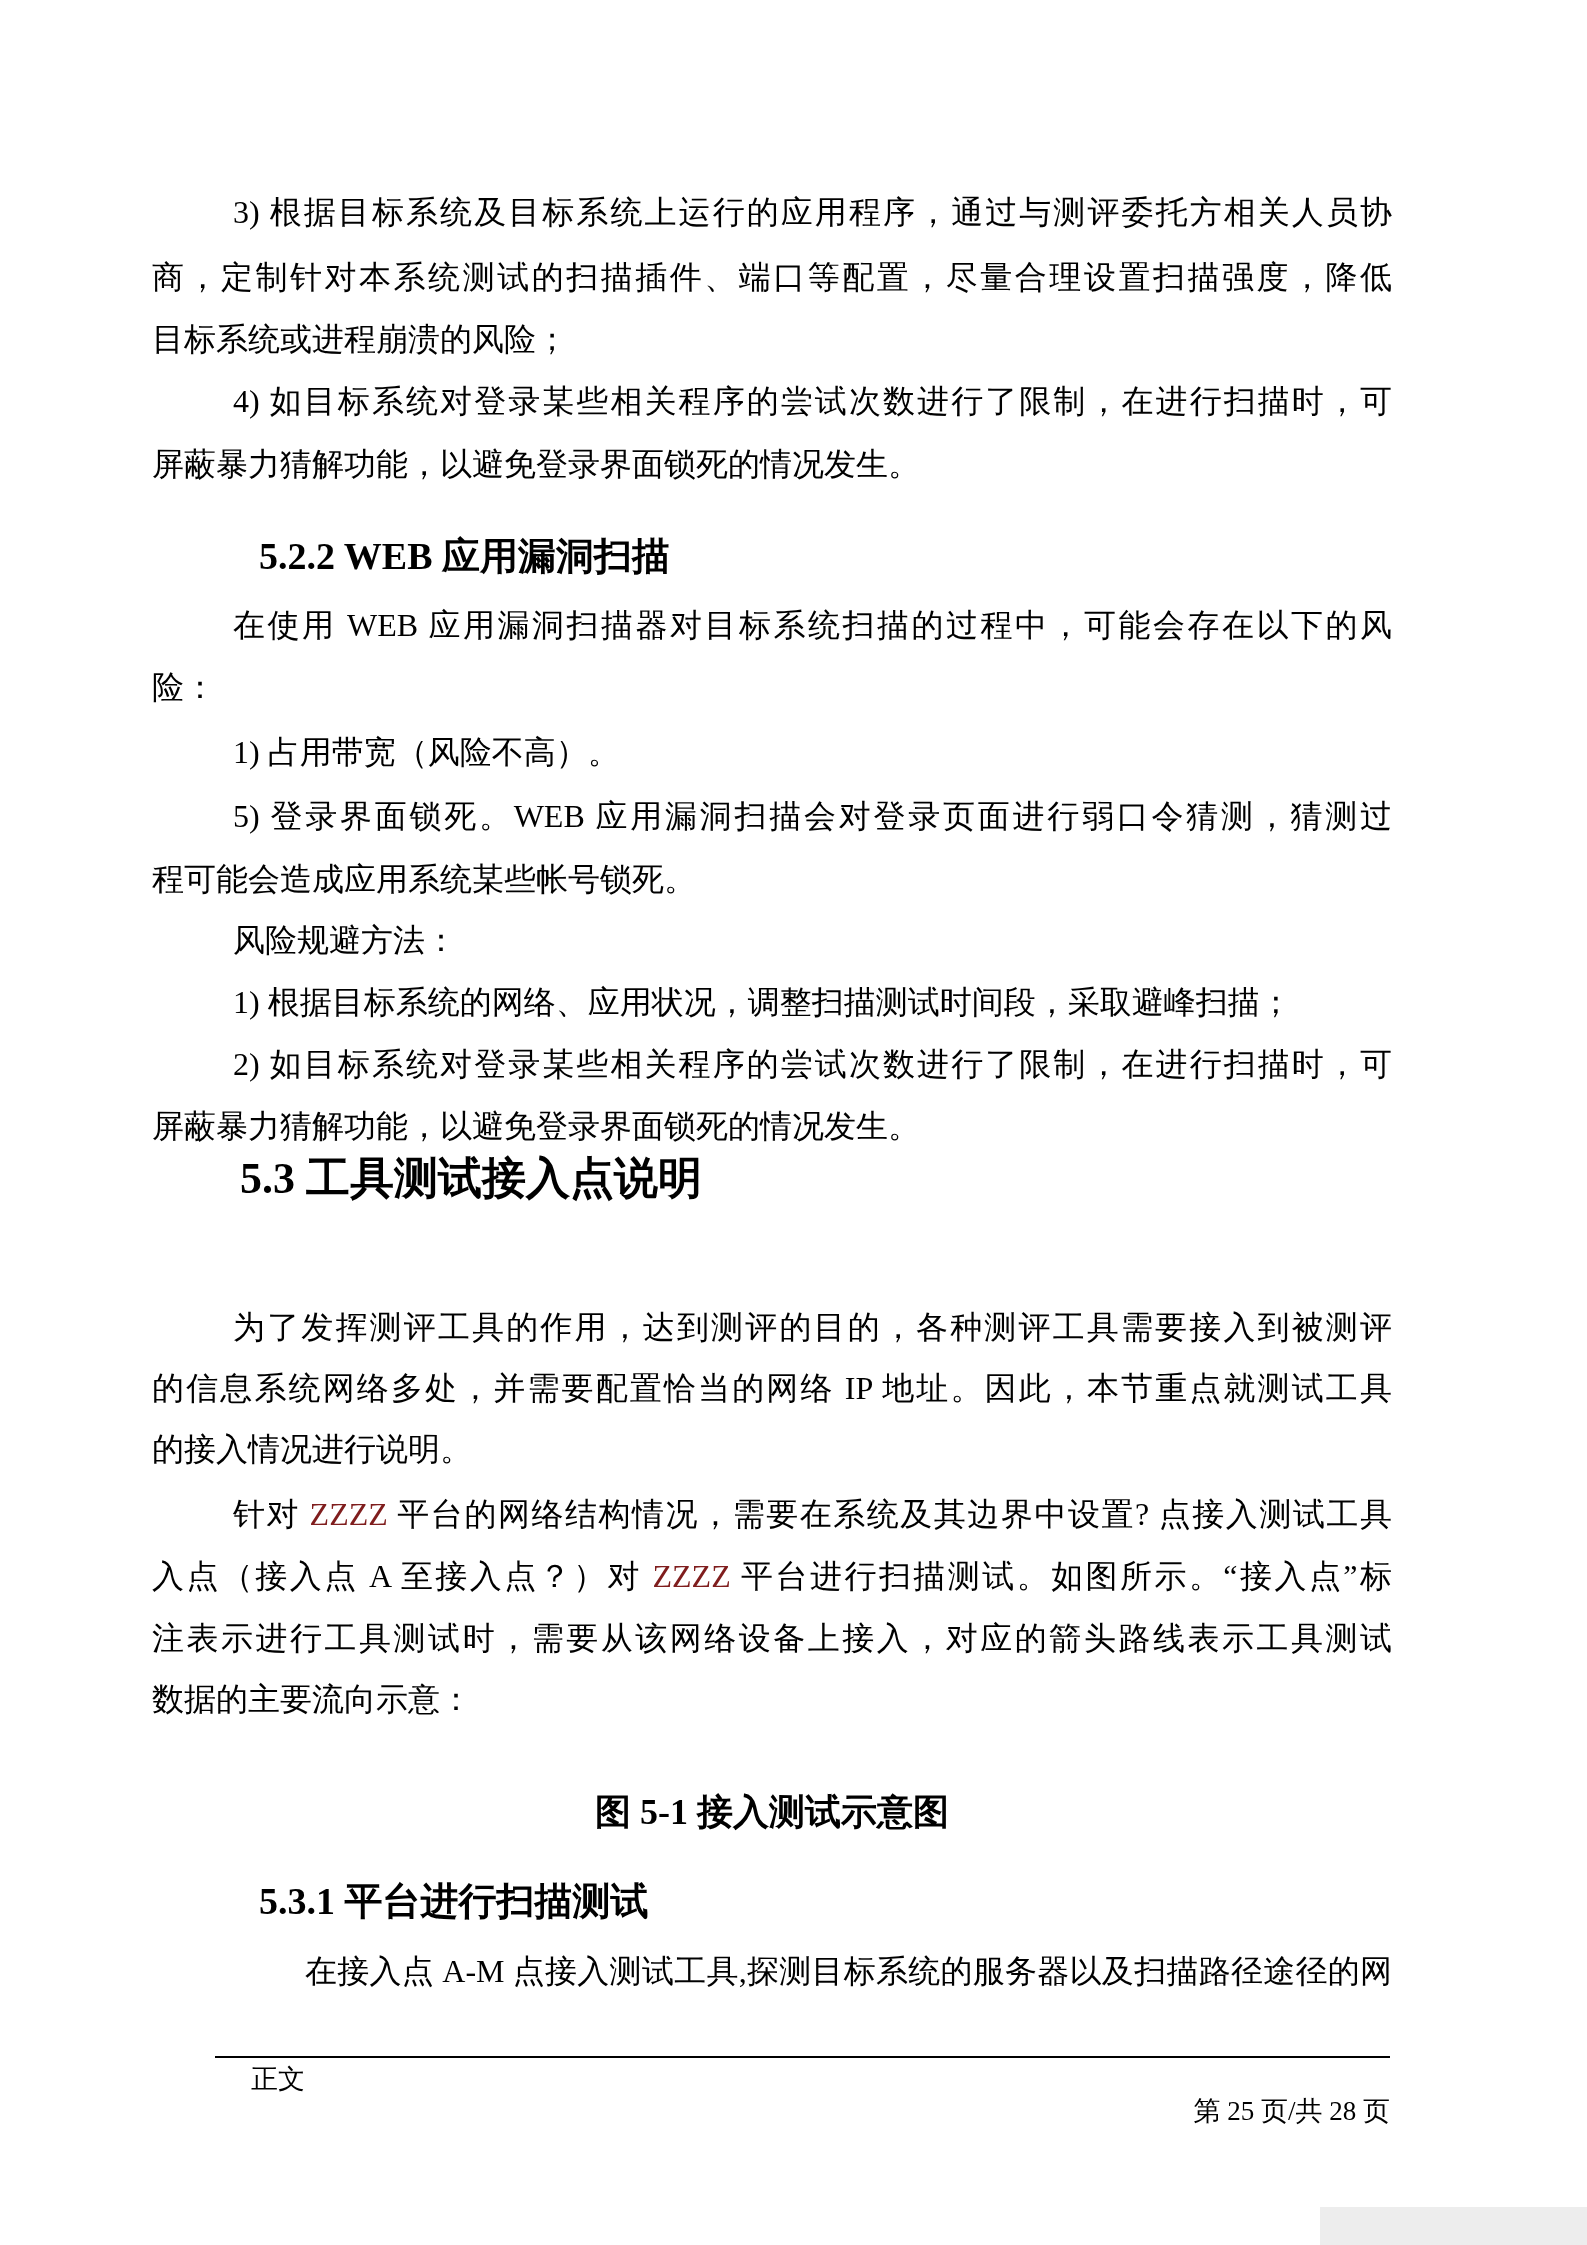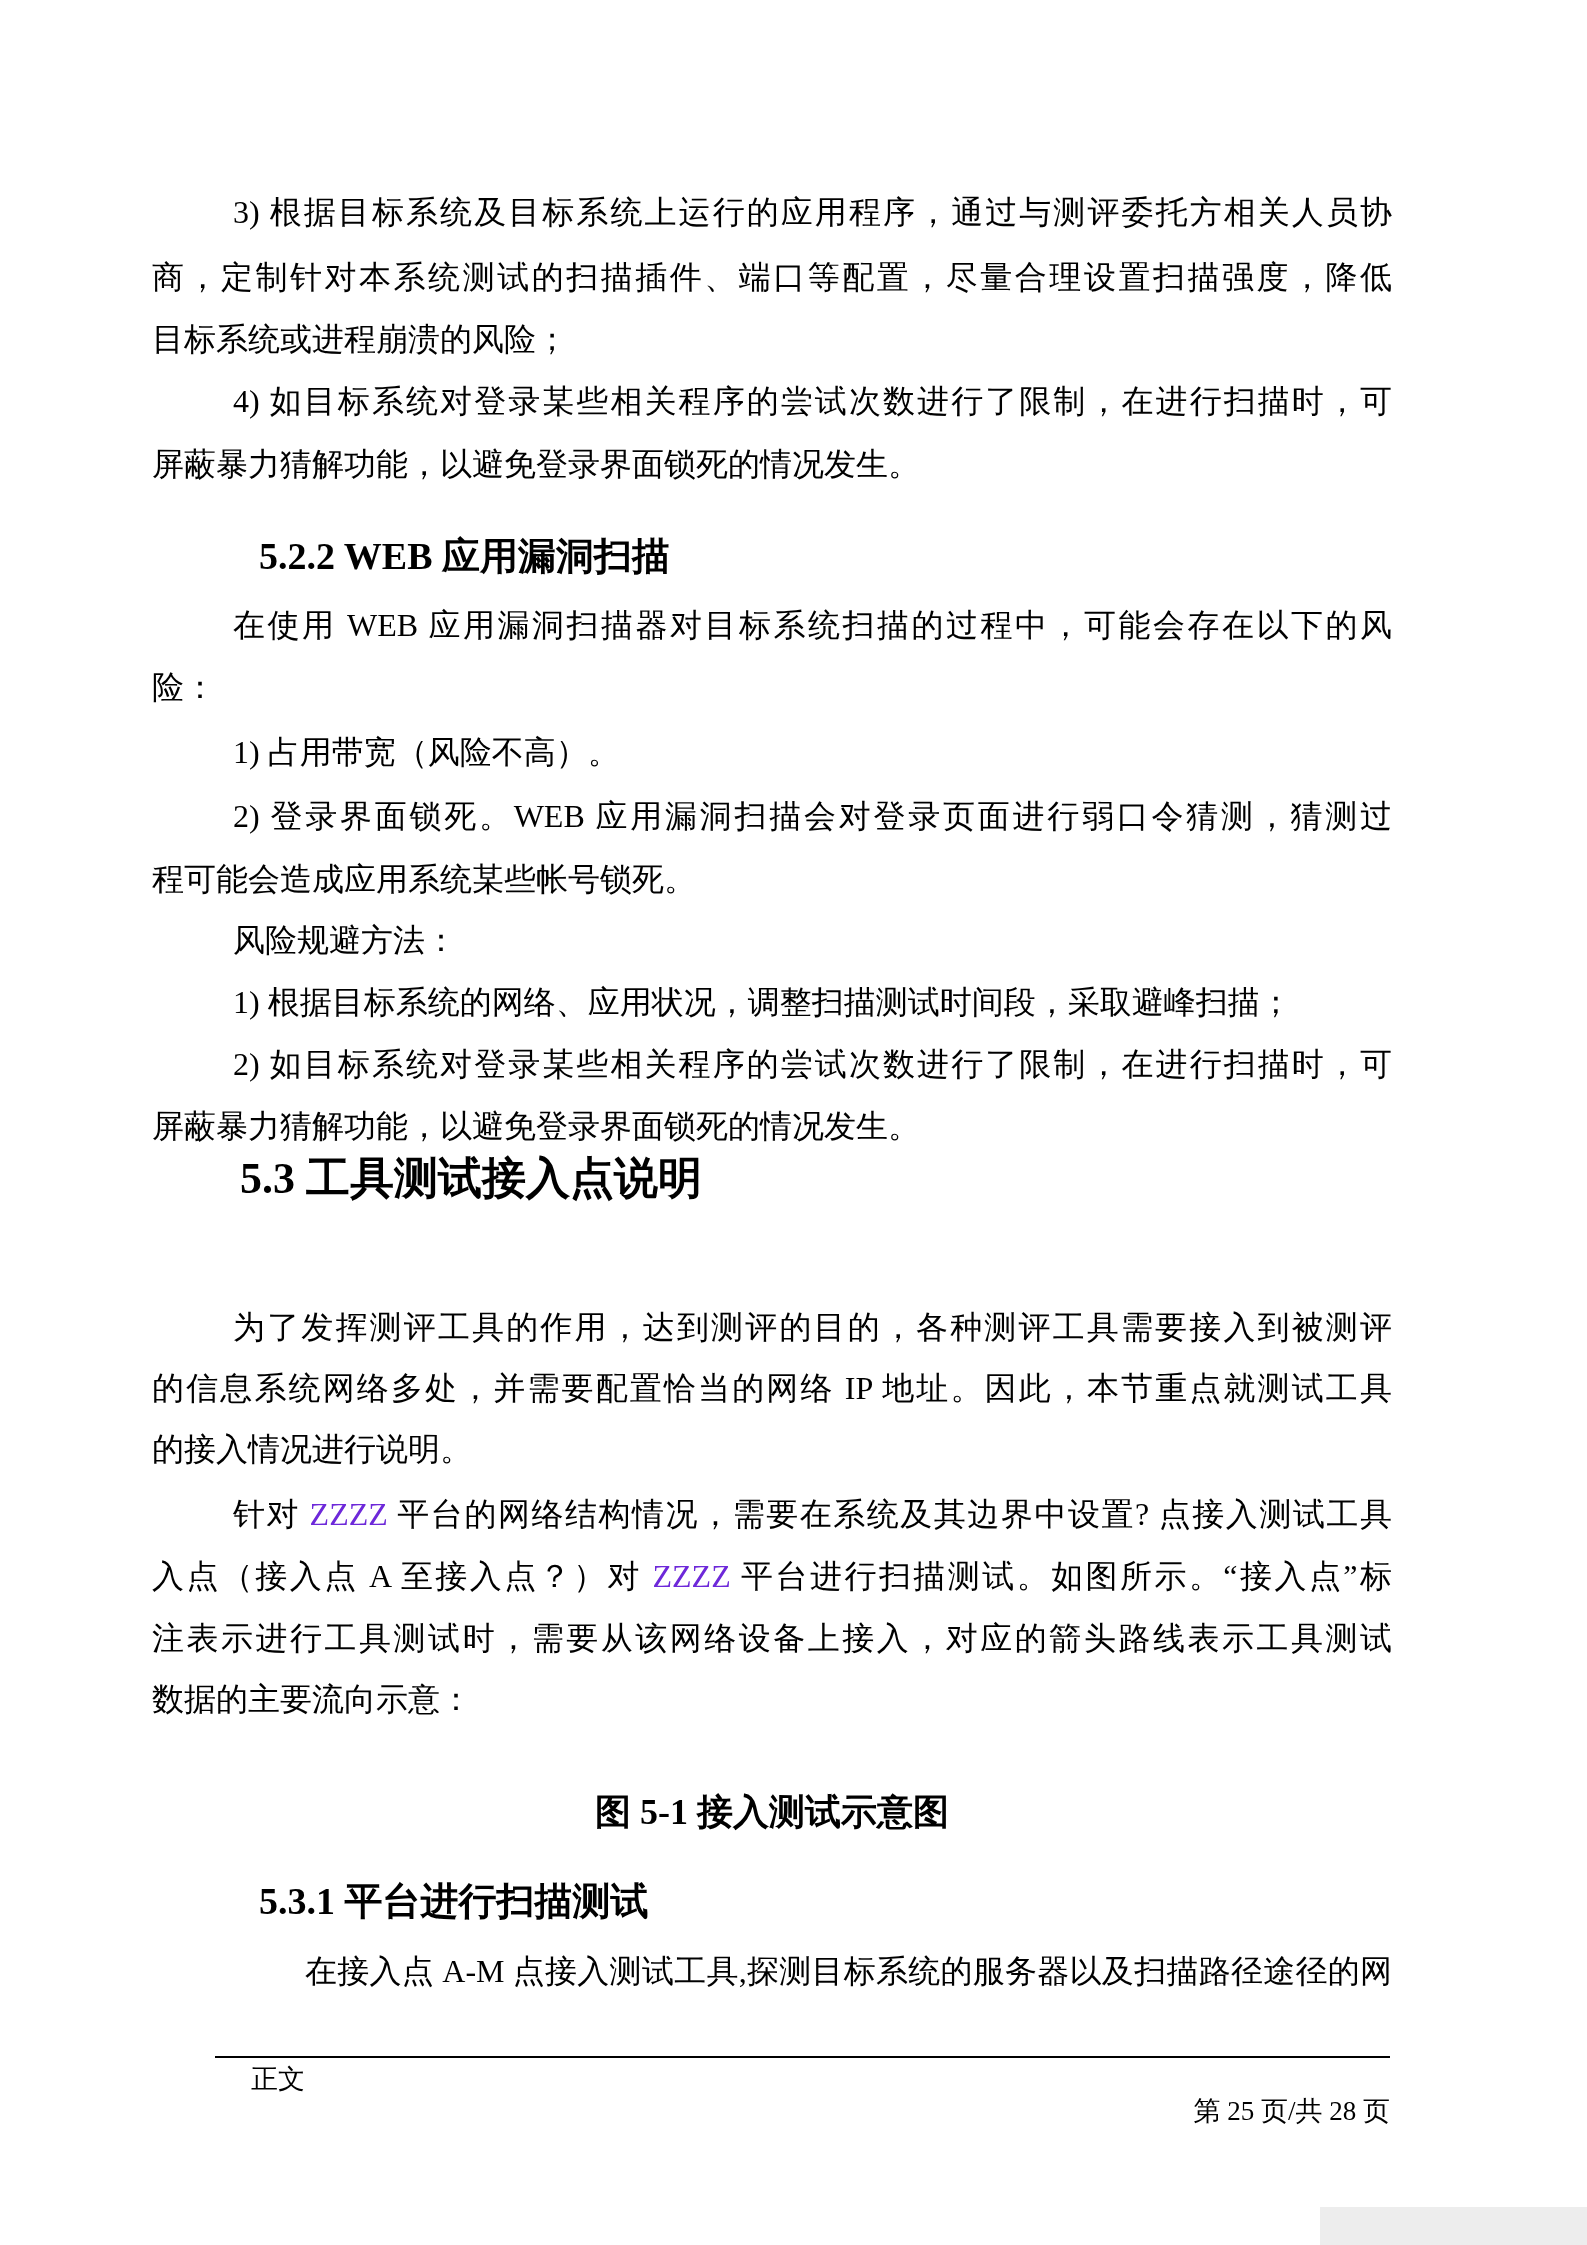--- a/index.html
+++ b/index.html
@@ -7,21 +7,21 @@
         font-family:"Liberation Serif","DejaVu Serif",serif;color:#000;}
   .content{position:absolute;left:152px;top:0;width:1240px;}
   .ln{position:absolute;left:0;right:0;font-size:32px;line-height:40px;white-space:normal;}
   .j{text-align:justify;text-align-last:justify;}
   .indent{text-indent:81px;}
   .indent-deep{text-indent:153px;}
   .h2{position:absolute;left:0;right:0;padding-left:88px;font-size:44px;line-height:54px;font-weight:bold;
       font-family:"Liberation Serif","DejaVu Serif",serif;}
   .h3{position:absolute;left:16px;right:0;padding-left:91px;font-size:38px;line-height:48px;font-weight:bold;}
   .caption{position:absolute;left:0;right:0;text-align:center;font-size:36px;line-height:38px;font-weight:bold;}
-  .red{color:#6d28d9;}
+  .red{color:#7f1d1d;}
   .footer-rule{position:absolute;left:215px;width:1175px;top:2056px;height:2px;background:#000;}
   .footer-left{position:absolute;left:242px;top:2062px;font-size:27px;line-height:34px;margin-left:9px;}
   .footer-right{position:absolute;left:1150px;width:240px;top:2062px;font-size:27px;line-height:34px;text-align:right;margin-top:32px;}
   .corner-shade{position:absolute;left:1320px;top:2207px;right:0;bottom:0;background:#ededed;}
 </style>
 </head>
 <body>
 
 <div class="page">
   <div class="content">
@@ -33,21 +33,21 @@
     <div class="ln j indent" style="top:381px">4) 如目标系统对登录某些相关程序的尝试次数进行了限制，在进行扫描时，可</div>
     <div class="ln" style="top:444px">屏蔽暴力猜解功能，以避免登录界面锁死的情况发生。</div>
 
     <div class="h3" style="top:532px">5.2.2 WEB 应用漏洞扫描</div>
 
     <div class="ln j indent" style="top:605px">在使用 WEB 应用漏洞扫描器对目标系统扫描的过程中，可能会存在以下的风</div>
     <div class="ln" style="top:667px">险：</div>
 
     <div class="ln indent" style="top:732px">1) 占用带宽（风险不高）。</div>
 
-    <div class="ln j indent" style="top:796px">2) 登录界面锁死。WEB 应用漏洞扫描会对登录页面进行弱口令猜测，猜测过</div>
+    <div class="ln j indent" style="top:796px">5) 登录界面锁死。WEB 应用漏洞扫描会对登录页面进行弱口令猜测，猜测过</div>
     <div class="ln" style="top:859px">程可能会造成应用系统某些帐号锁死。</div>
 
     <div class="ln indent" style="top:920px">风险规避方法：</div>
     <div class="ln indent" style="top:982px">1) 根据目标系统的网络、应用状况，调整扫描测试时间段，采取避峰扫描；</div>
 
     <div class="ln j indent" style="top:1044px">2) 如目标系统对登录某些相关程序的尝试次数进行了限制，在进行扫描时，可</div>
     <div class="ln" style="top:1106px">屏蔽暴力猜解功能，以避免登录界面锁死的情况发生。</div>
 
     <div class="h2" style="top:1152px">5.3 工具测试接入点说明</div>
 

